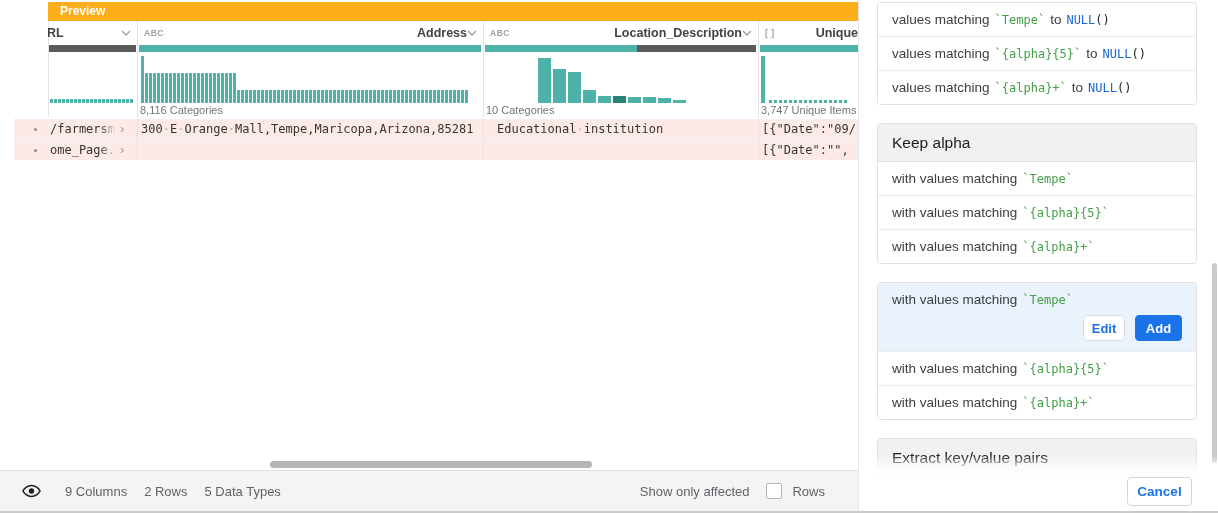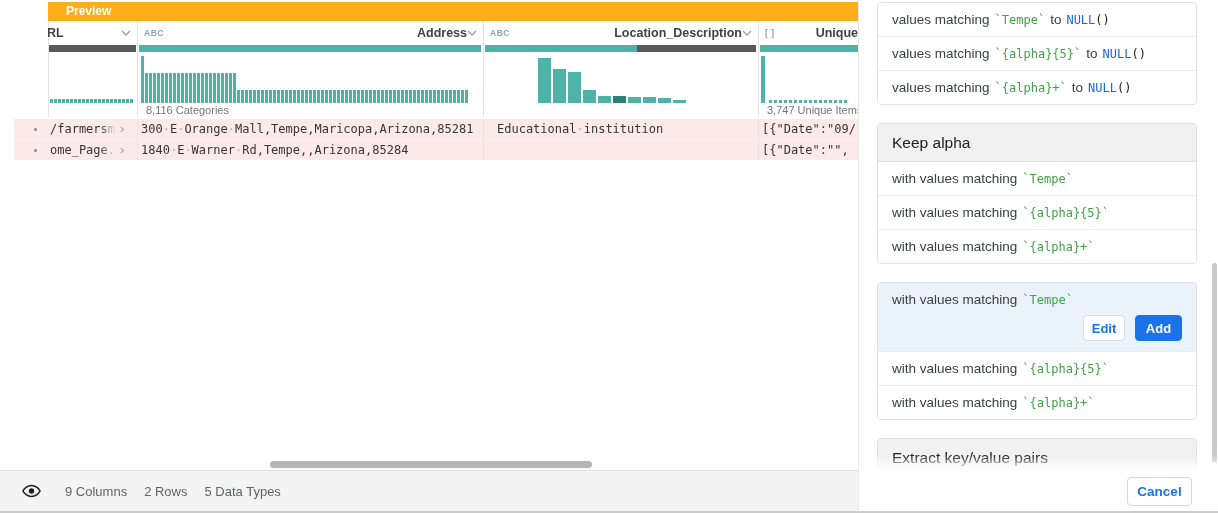--- a/index.html
+++ b/index.html
@@ -3,31 +3,31 @@
 <meta charset="utf-8">
 <style>
   html,body{margin:0;padding:0;background:#fff;}
   .app{position:relative;width:1218px;height:513px;background:#fff;overflow:hidden;
        font-family:"Liberation Sans",sans-serif;color:#3c4043;}
   .mono{font-family:"DejaVu Sans Mono",monospace;}
 
   
   .preview-pane{position:absolute;left:0;top:0;width:858px;height:513px;background:#fff;}
   .preview-banner{position:absolute;left:48px;top:2px;width:810px;height:19px;background:#FBAD1A;
-                  color:#fff;font-size:12px;font-weight:bold;line-height:19px;padding-left:18px;box-sizing:border-box;}
+                  color:#fff;font-size:12px;font-weight:bold;line-height:19px;padding-left:12px;box-sizing:border-box;}
   .col-sep{position:absolute;top:21px;height:96px;width:1px;background:#e3e3e3;}
   .col-header{position:absolute;top:21px;height:24px;display:flex;align-items:center;box-sizing:border-box;overflow:hidden;}
   .type-icon{font-size:8.5px;font-weight:bold;color:#9aa0a6;letter-spacing:.5px;margin-left:7px;flex:0 0 auto;}
   .col-name{font-size:12.5px;font-weight:bold;color:#424242;flex:1;text-align:right;white-space:nowrap;}
   .chev{flex:0 0 auto;margin-right:6px;display:flex;align-items:center;cursor:pointer;}
   .quality{position:absolute;top:45px;height:7px;display:flex;overflow:hidden;}
   .quality div{height:100%;}
   .hist{position:absolute;top:53px;height:50px;display:flex;align-items:flex-end;box-sizing:border-box;overflow:hidden;}
   .hbar{background:#4DB3A8;flex:0 0 auto;}
-  .hist-label{position:absolute;top:104px;height:13px;font-size:11px;color:#757575;white-space:nowrap;overflow:hidden;margin-left:6px;}
+  .hist-label{position:absolute;top:104px;height:13px;font-size:11px;color:#757575;white-space:nowrap;overflow:hidden;}
 
   .data-row{position:absolute;left:14px;width:844px;height:20px;background:#FCEAE9;}
   .row-sep{position:absolute;left:14px;width:844px;height:1px;background:rgba(0,0,0,0.05);}
   .cell-sep{position:absolute;top:0;height:20px;width:1px;background:rgba(0,0,0,0.05);}
   .row-dot{position:absolute;left:20px;top:9px;width:3px;height:3px;border-radius:50%;background:#8a8a8a;}
   .cell{position:absolute;top:0;height:20px;line-height:20px;font-size:12px;color:#37352f;white-space:nowrap;}
   .url-clip{position:absolute;left:36px;top:0;width:66px;height:20px;overflow:hidden;}
   .url-clip:after{content:"";position:absolute;right:0;top:0;bottom:0;width:16px;
                   background:linear-gradient(90deg,rgba(252,234,233,0),#FCEAE9);}
   .url-chevron{position:absolute;left:106px;top:0;height:20px;line-height:19px;font-size:13px;color:#9e9e9e;cursor:pointer;}
@@ -236,20 +236,21 @@
         <div class="hbar" style="width: 13px; height: 34px; margin-right: 2px;"></div>
         <div class="hbar" style="width: 13px; height: 31px; margin-right: 2px;"></div>
         <div class="hbar" style="width: 13px; height: 13px; margin-right: 2px;"></div>
         <div class="hbar" style="width: 13px; height: 7px; margin-right: 2px;"></div>
         <div class="hbar" style="width: 13px; height: 7px; margin-right: 2px; background: rgb(42, 129, 118);"></div>
         <div class="hbar" style="width: 13px; height: 6px; margin-right: 2px;"></div>
         <div class="hbar" style="width: 13px; height: 6px; margin-right: 2px;"></div>
         <div class="hbar" style="width: 13px; height: 5px; margin-right: 2px;"></div>
         <div class="hbar" style="width: 13px; height: 3px; margin-right: 2px;"></div>
       </div>
+    <div class="hist-label" style="left:486px;width:268px;">10 Categories</div>
 
     <div class="col-header" style="left:758px;width:100px;">
       <span class="type-icon">[ ]</span>
       <span class="col-name">Unique</span>
     </div>
     <div class="quality" style="left:760px;width:98px;">
         <div style="width: 100%; background: rgb(77, 179, 168);"></div>
       </div>
     <div class="hist" style="left: 758px; width: 100px; padding-left: 3px;">
         <div class="hbar" style="width: 4px; height: 47px; margin-right: 4px;"></div>
@@ -286,39 +287,43 @@
       <span class="cell mono" style="left:748px;width:96px;overflow:hidden;">[{"Date":"09/</span>
     </div>
     <div class="row-sep" style="top:139px;"></div>
     <div class="data-row" style="top:140px;">
       <div class="row-dot"></div>
       <div class="url-clip">
         <span class="cell mono" style="left:0;">ome_Page.h</span>
       </div>
       <span class="url-chevron">›</span>
       <div class="cell-sep" style="left:123px"></div>
-      <span class="cell mono" style="left:127px;">1840<span class="dim-dot">·</span>E<span class="dim-dot">·</span>Warner<span class="dim-dot">·</span>Rd,Tempe,,Arizona,85284</span>
       <div class="cell-sep" style="left:469px"></div>
       <span class="cell mono" style="left:473px;"></span>
       <div class="cell-sep" style="left:744px"></div>
       <span class="cell mono" style="left:748px;width:96px;overflow:hidden;">[{"Date":"",</span>
     </div>
 
     <div class="h-scrollbar"></div>
 
     <div class="footer-left">
       <span class="eye-btn">
         <svg width="19" height="14" viewBox="0 0 24 17">
           <path d="M12 1.5C6.8 1.5 2.6 5.6 1.2 8.5c1.4 2.9 5.6 7 10.8 7s9.4-4.1 10.8-7C21.4 5.6 17.2 1.5 12 1.5z" fill="none" stroke="#212121" stroke-width="2"></path>
           <circle cx="12" cy="8.5" r="3.4" fill="#212121"></circle>
         </svg>
       </span>
       <span class="count">9 Columns</span>
       <span class="count">2 Rows</span>
       <span class="count">5 Data Types</span>
+      <span class="affected">
+        <span>Show only affected</span>
+        <span class="checkbox"></span>
+        <span>Rows</span>
+      </span>
     </div>
   </div>
 
   <div class="suggest-pane">
     <div class="cards">
 
       <div class="card">
         <div class="sg-item">
           <span>values matching</span>
           <span class="code">`Tempe`</span>

